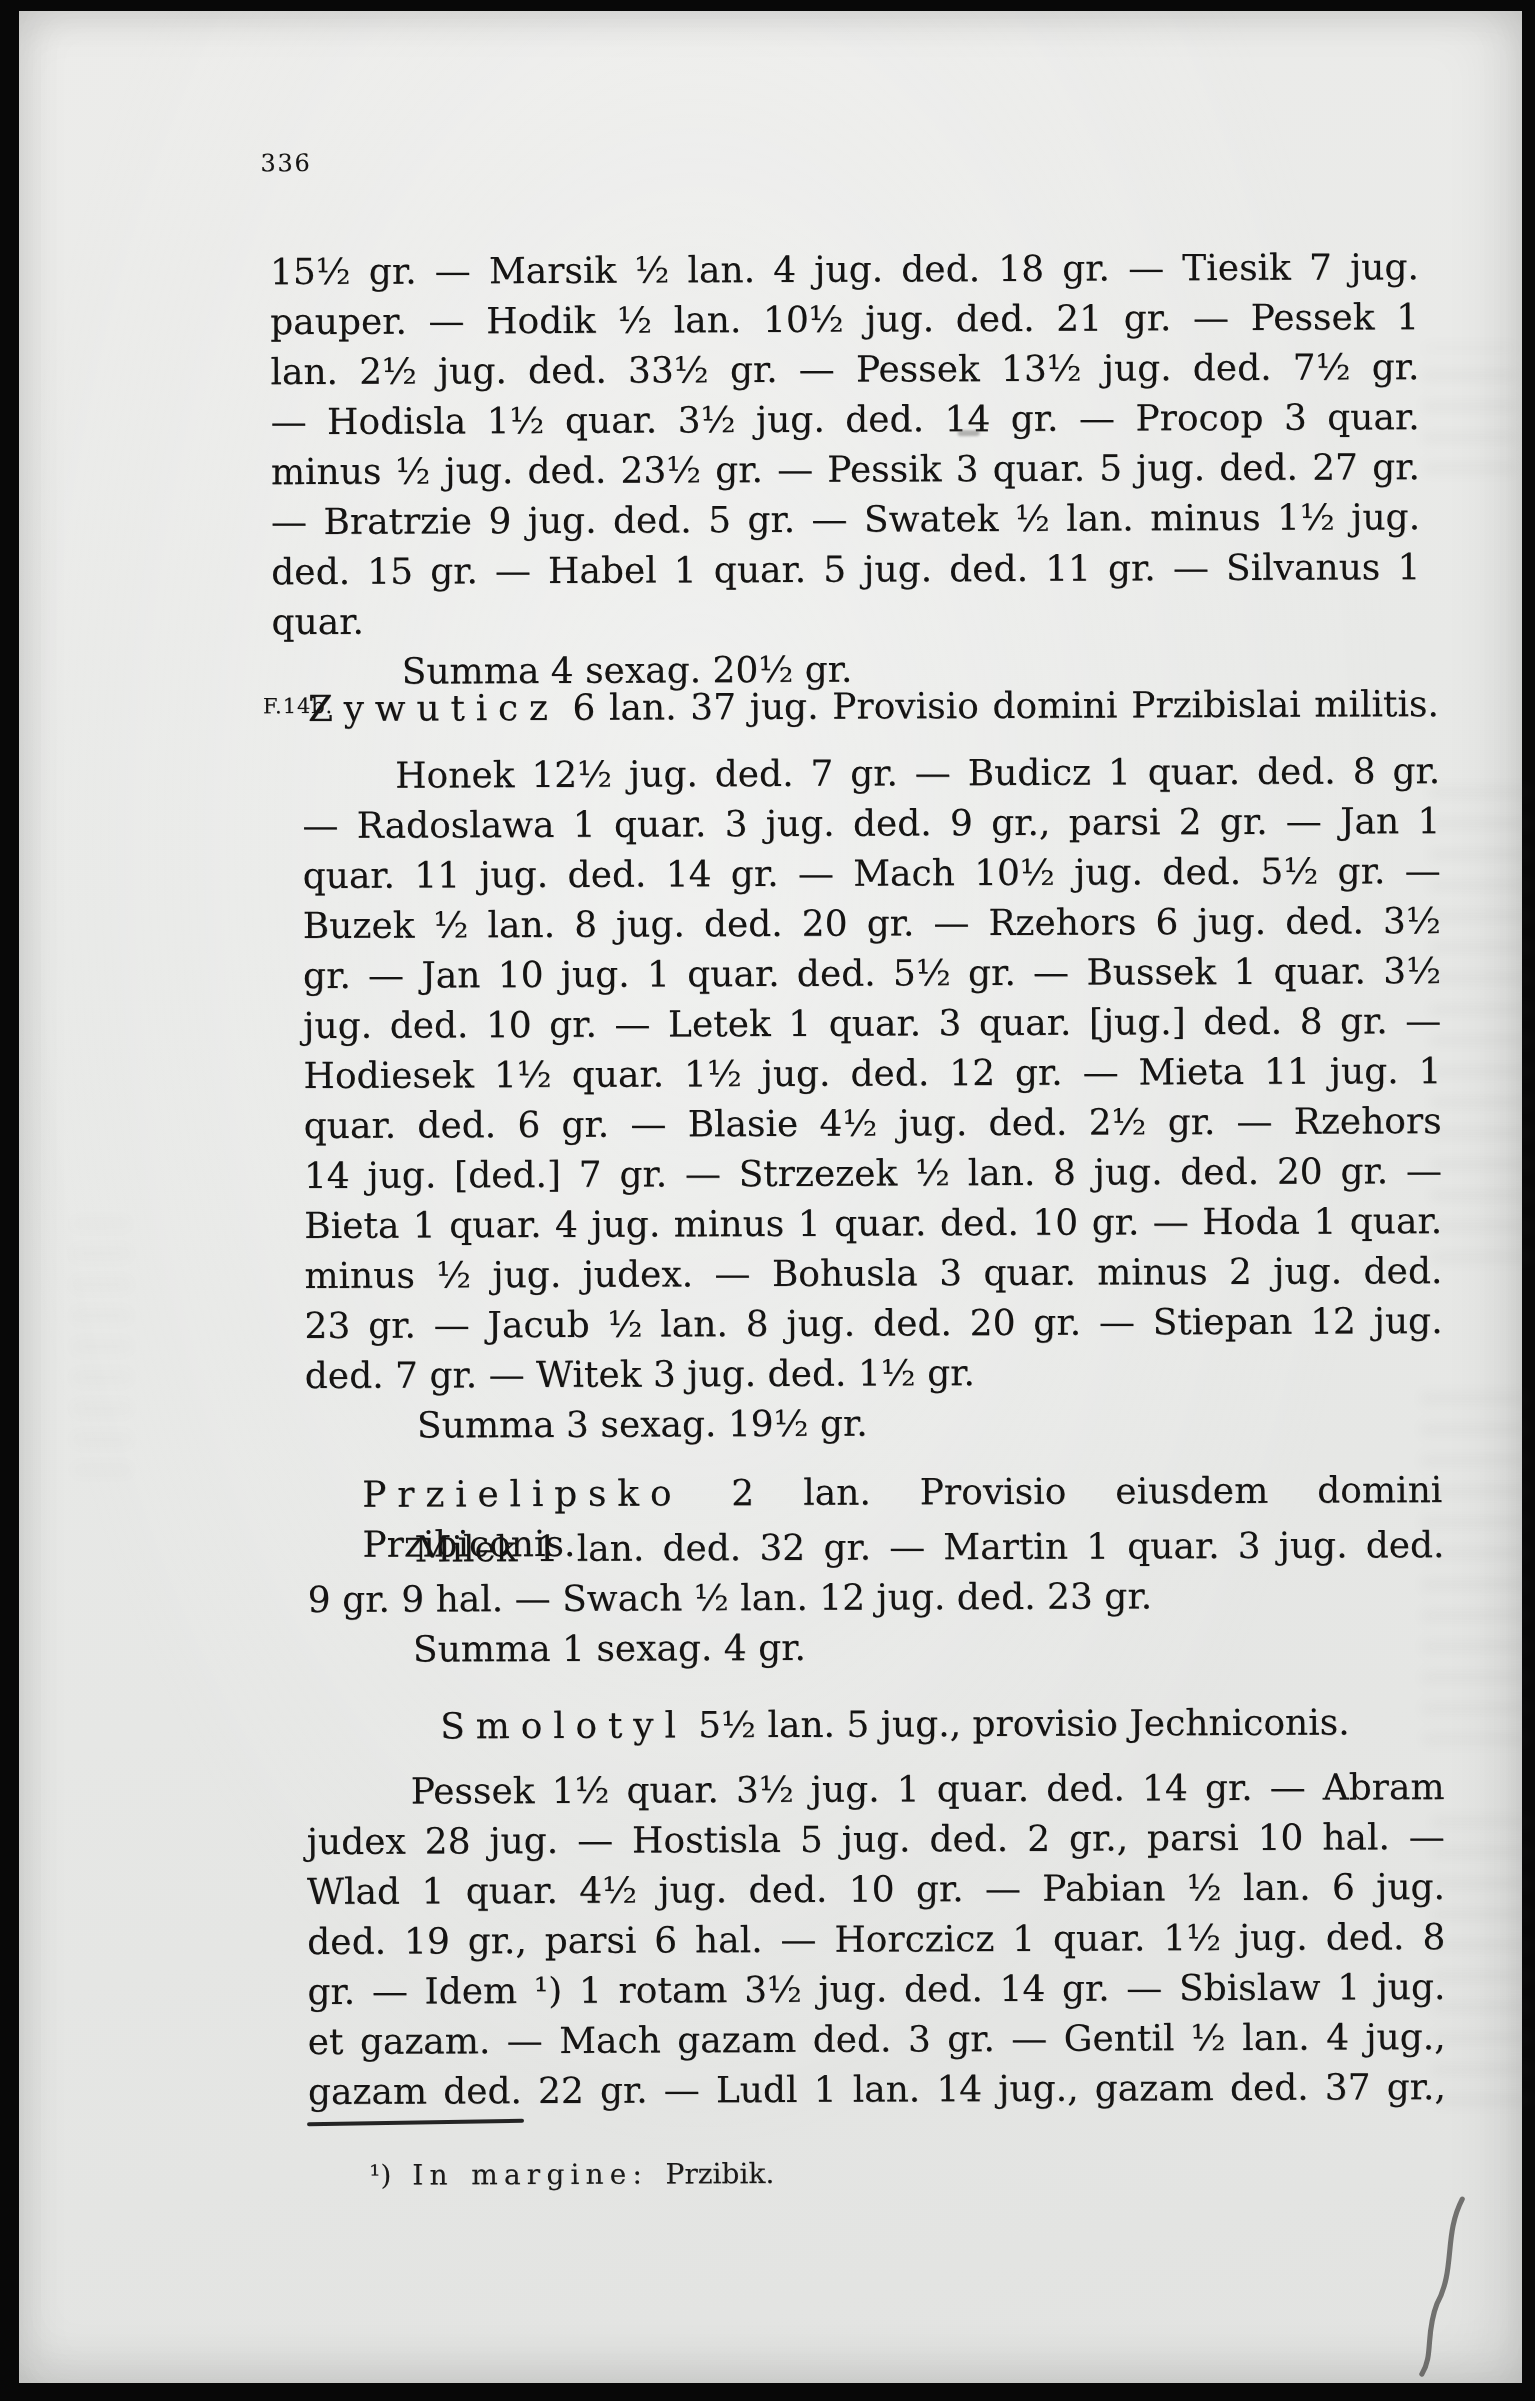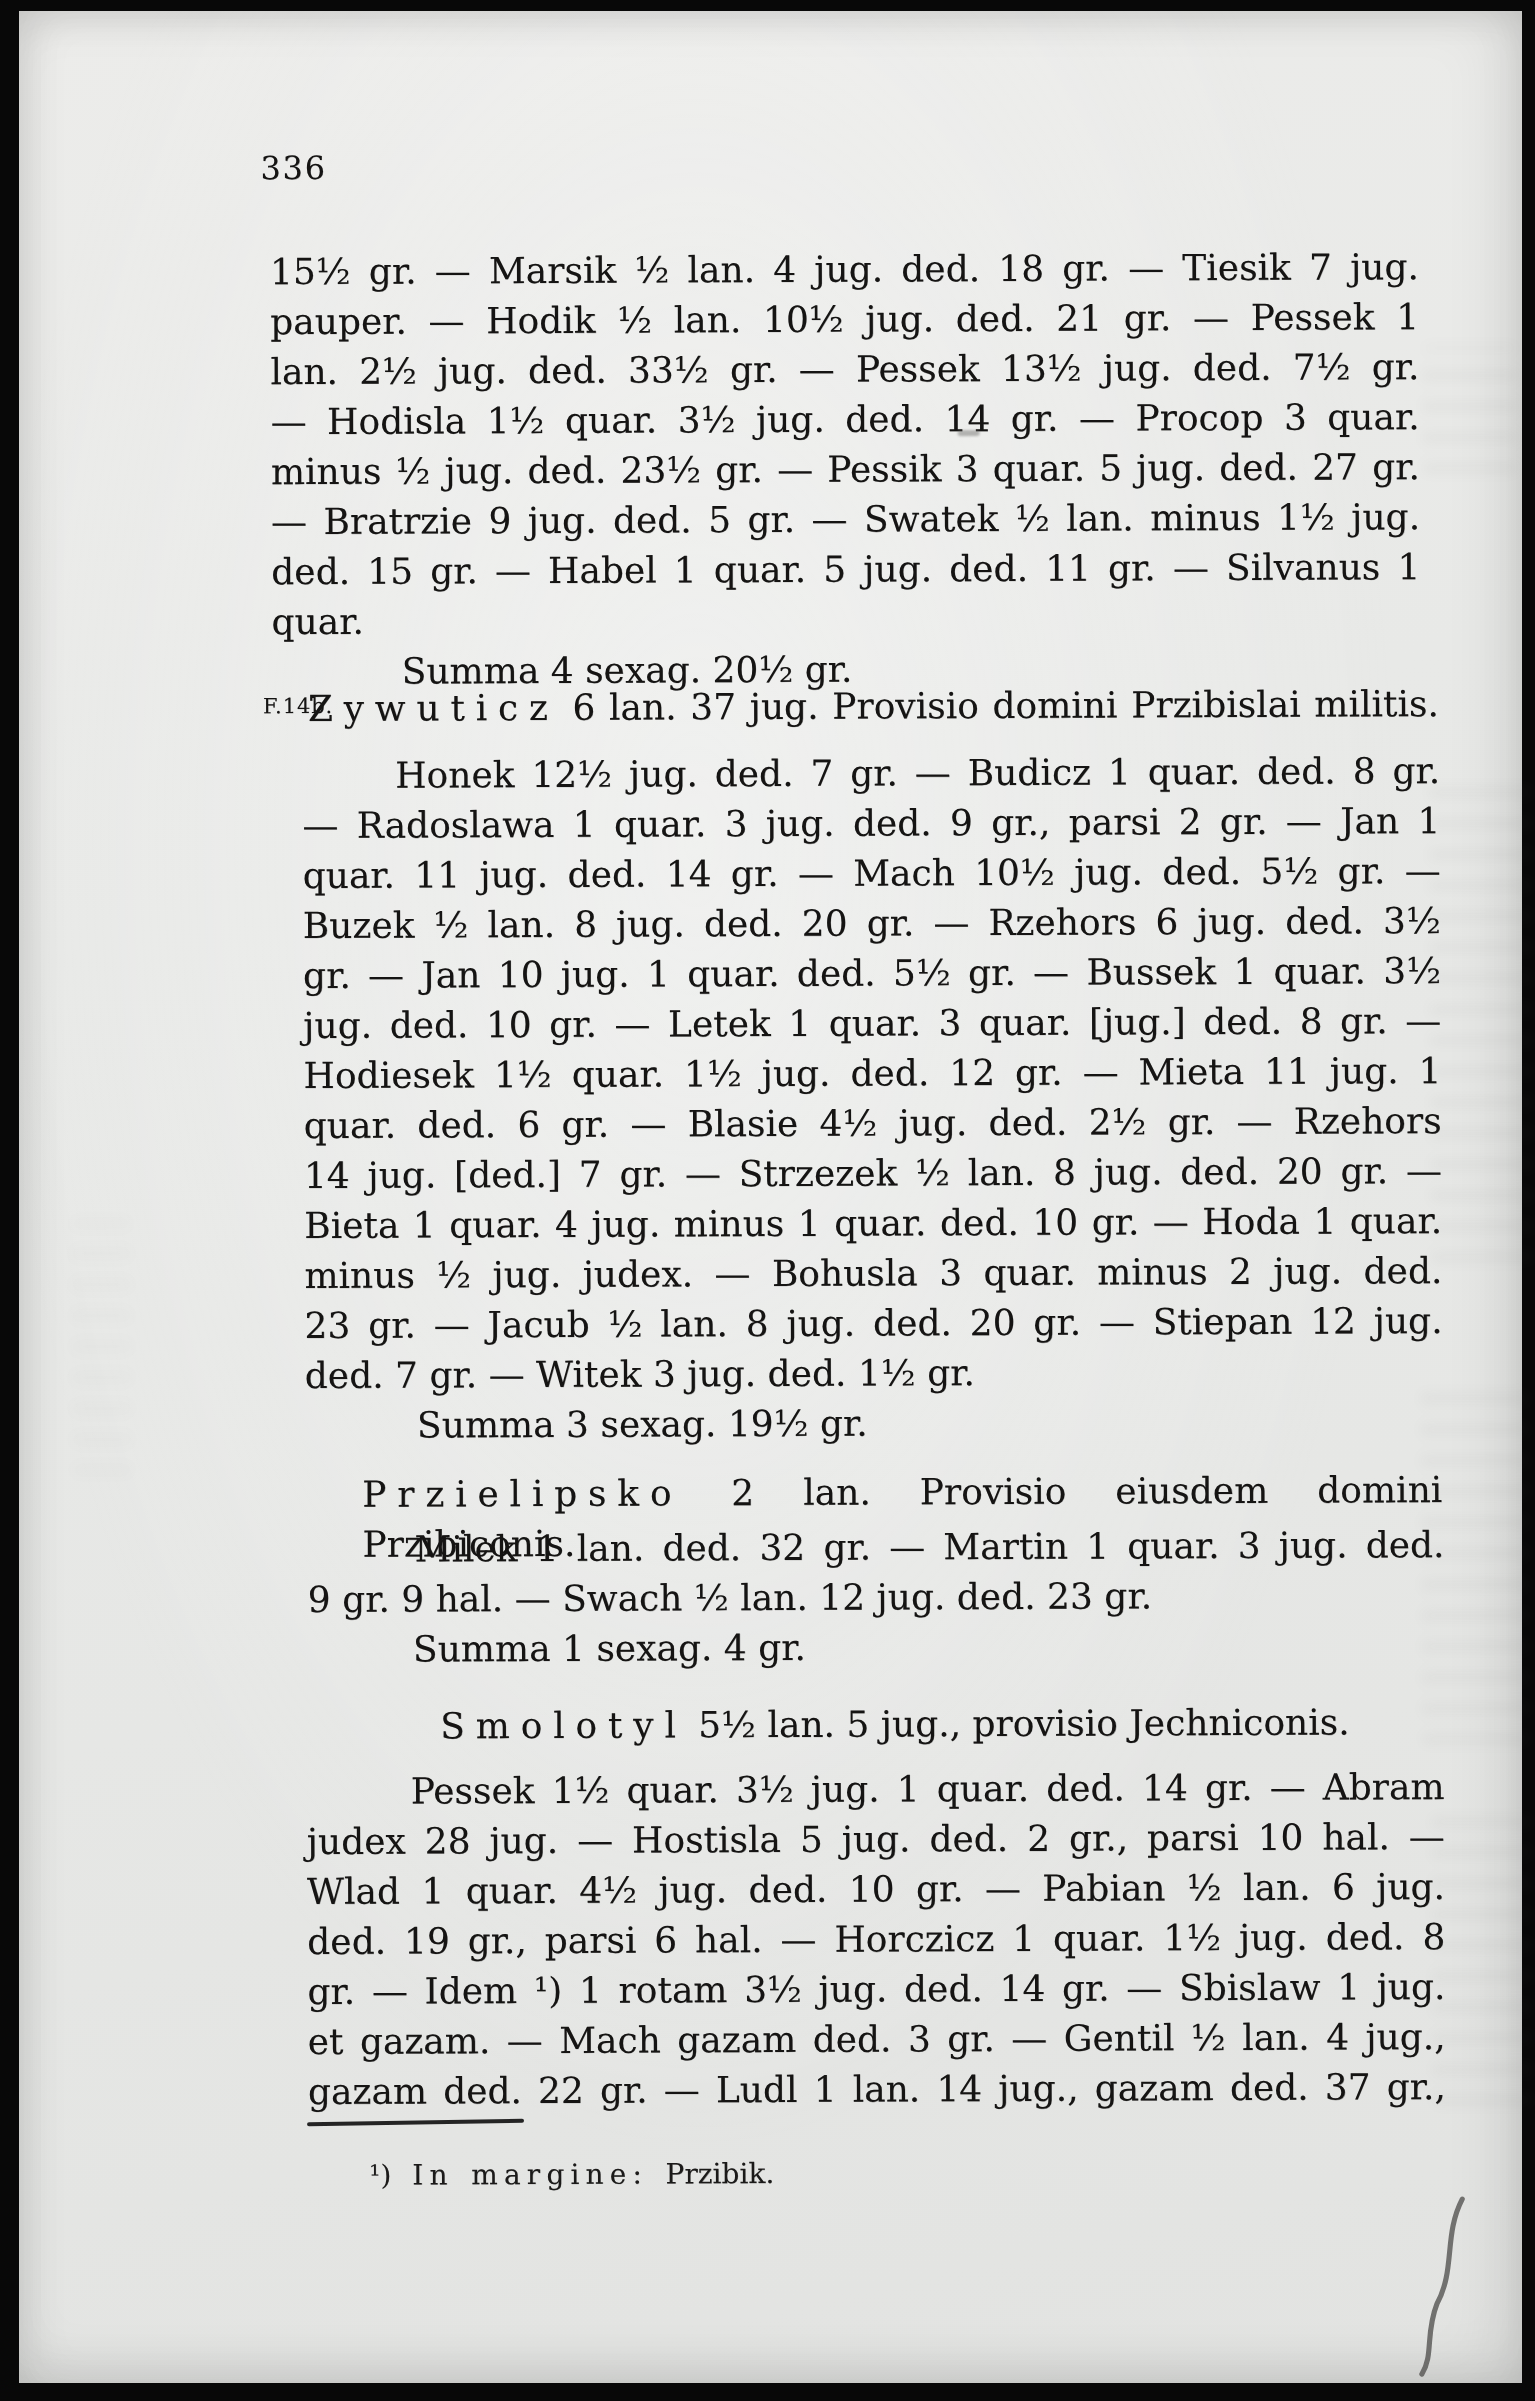--- a/index.html
+++ b/index.html
@@ -23,21 +23,21 @@
       inset 0 12px 34px rgba(0,0,0,0.04);
   }
   .content {
     position: absolute; inset: 0;
     transform: rotate(-0.25deg);
     color: #151413;
     text-shadow: 0.3px 0.3px 0 rgba(20,20,20,0.35);
   }
   .pagenum {
     position: absolute; left: 246px; top: 136px;
-    font-size: 32px; letter-spacing: 1.7px;
+    font-size: 24px; letter-spacing: 1.7px;
   }
   .block { position: absolute; }
   .line {
     font-size: 36px;
     line-height: 50px;
     white-space: normal;
   }
   .j { text-align: justify; text-align-last: justify; }
   .sp  { letter-spacing: 0.30em; }
   .sp2 { letter-spacing: 0.22em; margin-top: 28px; }

